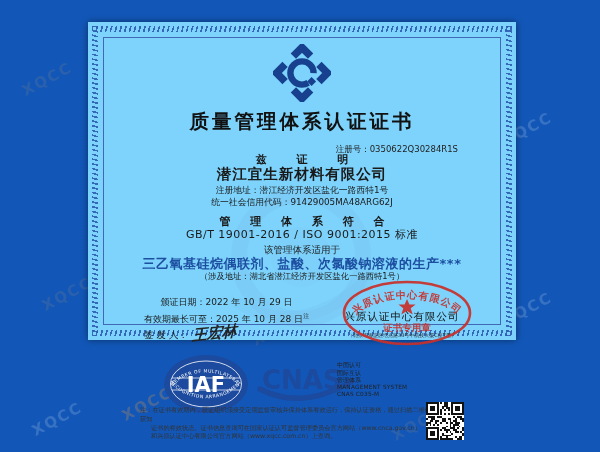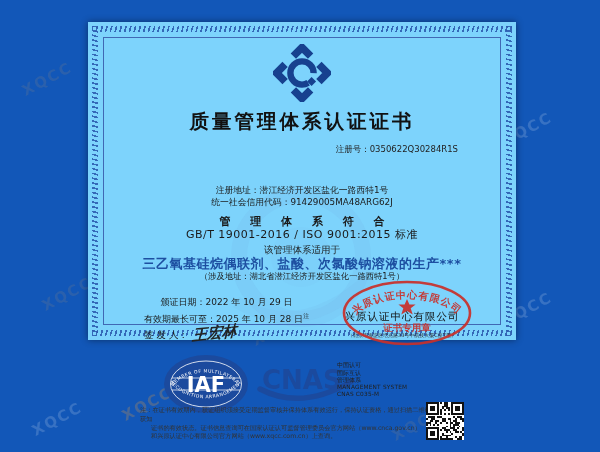--- a/index.html
+++ b/index.html
@@ -103,20 +103,22 @@
 
   <svg class="logo" width="58" height="58" viewBox="0 0 100 100">
     <path d="M50,6 L94,50 L50,94 L6,50 Z" fill="none" stroke="#17418f" stroke-width="13" stroke-dasharray="42 20.2" stroke-dashoffset="21"></path>
     <circle cx="50" cy="50" r="20" fill="none" stroke="#17418f" stroke-width="11" stroke-dasharray="106 19.7" stroke-dashoffset="-20"></circle>
     <rect x="61" y="59" width="11" height="11" fill="#17418f" transform="rotate(45 66.5 64.5)"></rect>
   </svg>
 
   <div class="abs title">质量管理体系认证证书</div>
   <div class="regno">注册号：0350622Q30284R1S</div>
 
+  <div class="abs certify">兹 证 明</div>
+  <div class="abs company">潜江宜生新材料有限公司</div>
   <div class="abs regaddr">注册地址：潜江经济开发区盐化一路西特1号</div>
   <div class="abs creditcode">统一社会信用代码：91429005MA48ARG62J</div>
 
   <div class="abs sysheading">管 理 体 系 符 合</div>
   <div class="abs standard">GB/T 19001-2016 / ISO 9001:2015 标准</div>
 
   <div class="abs scopeintro">该管理体系适用于</div>
   <div class="abs scope">三乙氧基硅烷偶联剂、盐酸、次氯酸钠溶液的生产***</div>
   <div class="abs scopeaddr">（涉及地址：湖北省潜江经济开发区盐化一路西特1号）</div>
 

